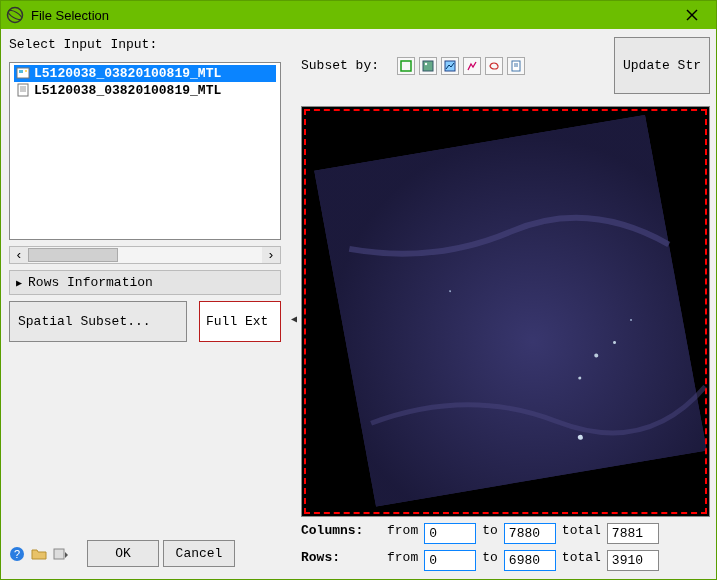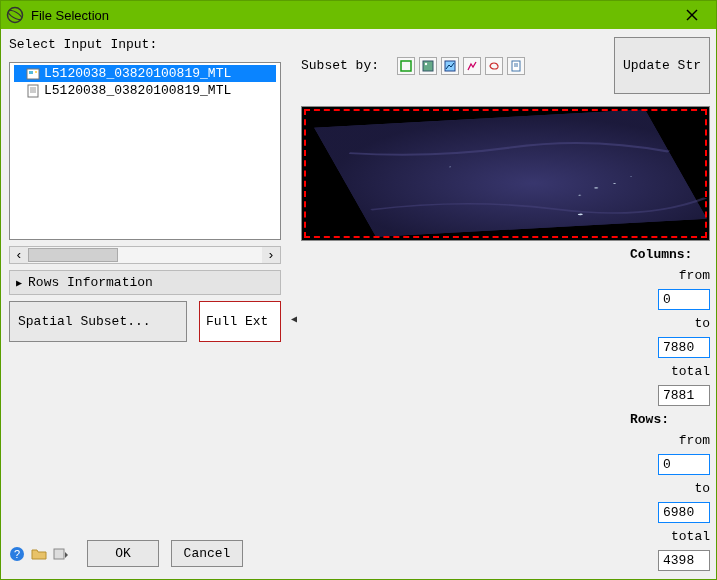--- a/index.html
+++ b/index.html
@@ -10,50 +10,50 @@
   .titlebar .app-icon svg { width: 18px; height: 18px; }
   .title-text { flex: 1; font-family: "Segoe UI", sans-serif; font-size: 13px; }
   .close-btn { width: 40px; height: 24px; display: flex; align-items: center; justify-content: center; font-size: 16px; }
   .close-btn svg { width: 12px; height: 12px; stroke: #000; stroke-width: 1.5; }
   .body { flex: 1; display: flex; flex-direction: row; overflow: hidden; }
   .left-pane { width: 294px; padding: 8px; display: flex; flex-direction: column; gap: 6px; position: relative; }
   .right-pane { flex: 1; padding: 8px 6px; display: flex; flex-direction: column; gap: 6px; overflow: hidden; }
   .label-row { margin-bottom: 4px; }
   .file-list-box { border: 1px solid #888; background: #fff; height: 178px; overflow: hidden; width: 272px; }
   .file-list { padding: 2px 4px; }
-  .file-item { display: flex; align-items: flex-end; padding: 1px 12px; white-space: nowrap; overflow: hidden; }
+  .file-item { display: flex; align-items: flex-start; padding: 1px 2px; white-space: nowrap; overflow: hidden; font-weight: bold; }
   .file-item.selected { background: #0a84ff; color: #fff; }
   .file-icon { width: 14px; height: 14px; margin-right: 4px; flex-shrink: 0; }
   .hscroll { height: 18px; width: 272px; background: #e8e8e8; border: 1px solid #bbb; display: flex; align-items: center; }
   .hscroll .arrow { width: 18px; height: 16px; display: flex; align-items: center; justify-content: center; }
   .hscroll .track { flex: 1; height: 16px; background: #f4f4f4; position: relative; }
   .hscroll .thumb { position: absolute; left: 0; width: 90px; height: 14px; top: 1px; background: #d0d0d0; border: 1px solid #aaa; }
   .section-header { background: #e4e4e4; border: 1px solid #bbb; padding: 4px 6px; display: flex; align-items: center; width: 272px; }
   .section-header .tri { margin-right: 6px; font-size: 10px; }
   .row-btns { display: flex; gap: 12px; width: 272px; }
   .btn { background: #e8e8e8; border: 1px solid #888; padding: 5px 8px; font-family: "Courier New", monospace; font-size: 13px; }
   .btn.wide { flex: 1; text-align: left; }
   .field-box { border: 1px solid #b91c1c; background: #fff; padding: 12px 6px; width: 82px; overflow: hidden; white-space: nowrap; font-family: "Courier New", monospace; }
   .spacer { flex: 1; }
   .bottom-bar { display: flex; align-items: center; gap: 6px; padding: 4px 0; }
   .bottom-bar .iconset { display: flex; gap: 6px; margin-right: 12px; }
   .bottom-bar .iconset .ticon { width: 16px; height: 16px; display: flex; align-items: center; justify-content: center; }
-  .ok-cancel { display: flex; gap: 12px; }
+  .ok-cancel { display: flex; gap: 4px; }
   .btn.std { width: 72px; text-align: center; }
   .divider-handle { position: absolute; right: -4px; top: 280px; width: 10px; height: 20px; display: flex; align-items: center; justify-content: center; font-size: 10px; color: #333; }
   .subset-row { display: flex; align-items: center; gap: 16px; }
   .subset-label { margin-right: 2px; }
   .subset-icons { display: flex; gap: 4px; }
   .subset-icons .sicon { width: 18px; height: 18px; border: 1px solid #aaa; background: #f8f8f8; display: flex; align-items: center; justify-content: center; }
   .subset-icons .sicon svg { width: 12px; height: 12px; }
   .update-btn { margin-left: auto; background: #e8e8e8; border: 1px solid #888; padding: 20px 8px; font-family: "Courier New", monospace; font-size: 13px; white-space: nowrap; overflow: hidden; }
   .preview { flex: 1; border: 1px solid #888; background: #000; position: relative; overflow: hidden; margin-top: 6px; min-height: 0; }
   .preview .sel-border { position: absolute; inset: 2px; border: 2px dashed #ff0000; pointer-events: none; }
   .preview .sat-blob { position: absolute; }
-  .dim-row { display: flex; align-items: flex-end; gap: 6px; white-space: nowrap; flex-direction: column; }
+  .dim-row { display: flex; align-items: flex-start; gap: 6px; white-space: nowrap; }
   .dim-label-main { font-weight: bold; width: 80px; }
   .dim-sub { }
   .dim-input { border: 1px solid #0a84ff; background: #fff; padding: 2px 4px; width: 52px; font-family: "Courier New", monospace; font-size: 13px; }
   .dim-readonly { border: 1px solid #888; background: #fff; padding: 2px 4px; width: 52px; font-family: "Courier New", monospace; font-size: 13px; overflow: hidden; }
 </style>
 </head>
 <body>
 
 <div class="window">
   <div class="titlebar">
@@ -230,17 +230,17 @@
         <div class="dim-readonly">7881</div>
       </div>
 
       <div class="dim-row">
         <span class="dim-label-main">Rows:</span>
         <span class="dim-sub">from</span>
         <input class="dim-input" value="0" style="">
         <span class="dim-sub">to</span>
         <input class="dim-input" value="6980" style="">
         <span class="dim-sub">total</span>
-        <div class="dim-readonly">4398</div>
+        <div class="dim-readonly">3910</div>
       </div>
     </div>
   </div>
 </div>
 
 </body></html>

